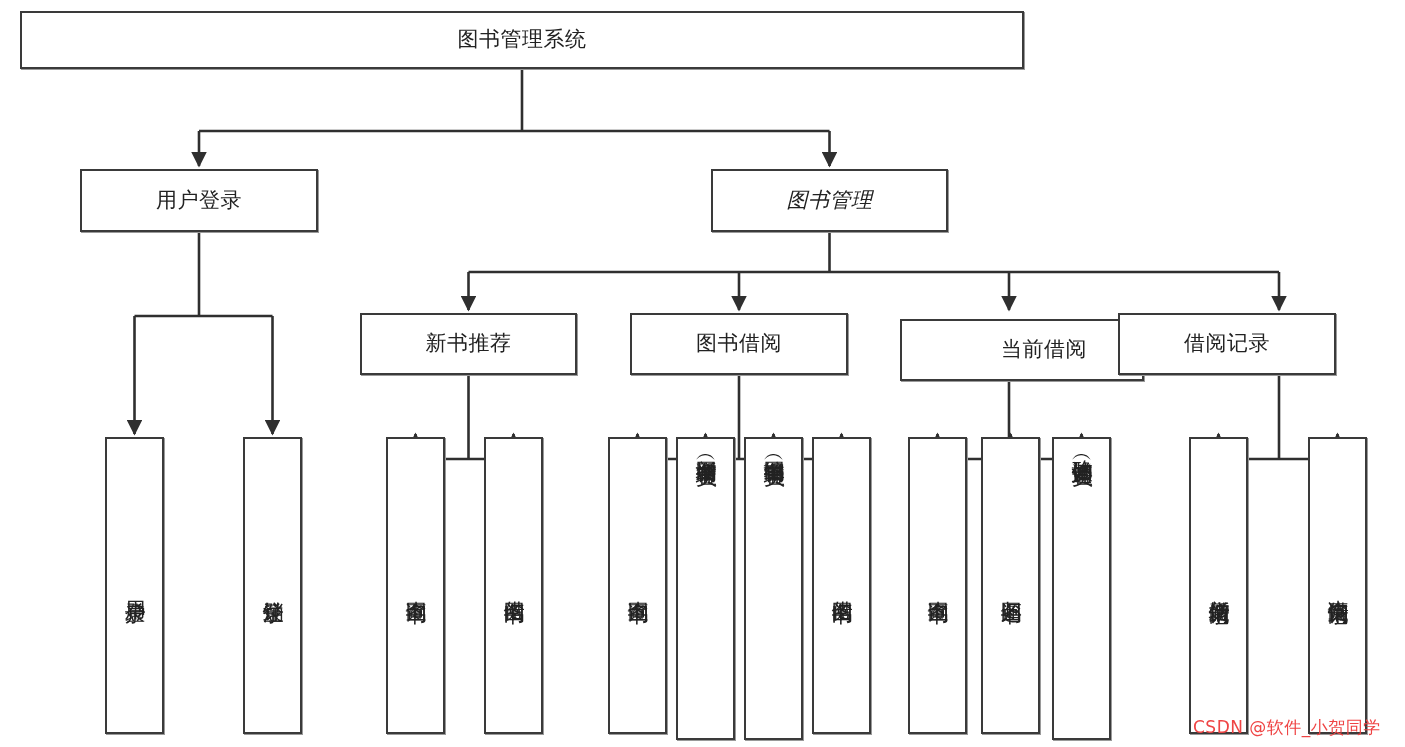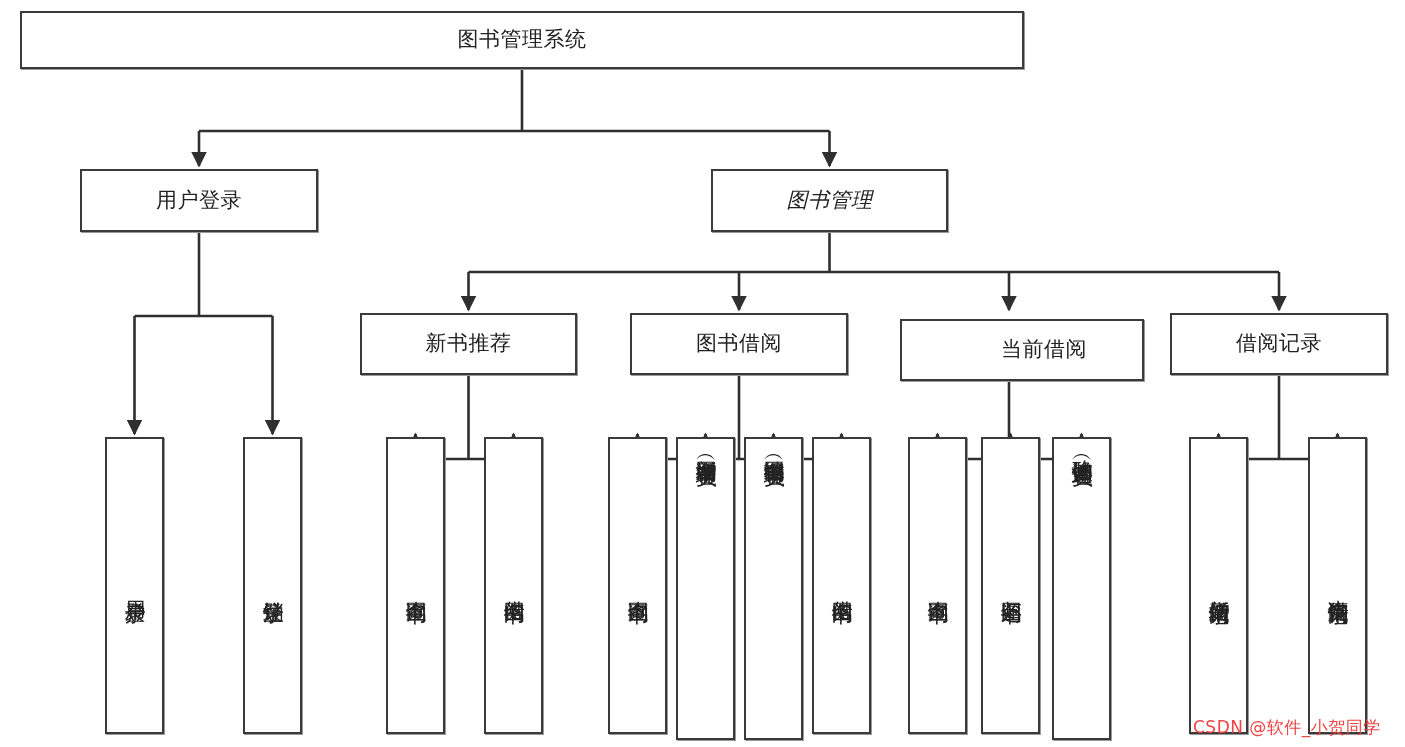--- a/index.html
+++ b/index.html
@@ -127,21 +127,21 @@
       </div>
       <div class="node h" style="left: 360px; top: 313px; width: 217px; height: 62px;">
         <span class="label">新书推荐</span>
       </div>
       <div class="node h" style="left: 630px; top: 313px; width: 218px; height: 62px; justify-content: center;">
         <span class="label">图书借阅</span>
       </div>
       <div class="node h" style="left: 900px; top: 319px; width: 244px; height: 62px; padding-left: 44px;">
         <span class="label">当前借阅</span>
       </div>
-      <div class="node h" style="left: 1170px; top: 313px; width: 218px; height: 62px;">
+      <div class="node h" style="left: 1118px; top: 313px; width: 218px; height: 62px;">
         <span class="label">借阅记录</span>
       </div>
       <div class="node v mid" style="left: 105px; top: 437px; width: 59px; height: 297px; align-items: center; padding-top: 0px;">
         <span class="label">用户登录</span>
       </div>
       <div class="node v mid" style="left: 243px; top: 437px; width: 59px; height: 297px; align-items: center; padding-top: 0px;">
         <span class="label">注销登录</span>
       </div>
       <div class="node v mid" style="left: 386px; top: 437px; width: 59px; height: 297px; align-items: center; padding-top: 0px;">
         <span class="label">查询图书</span>

